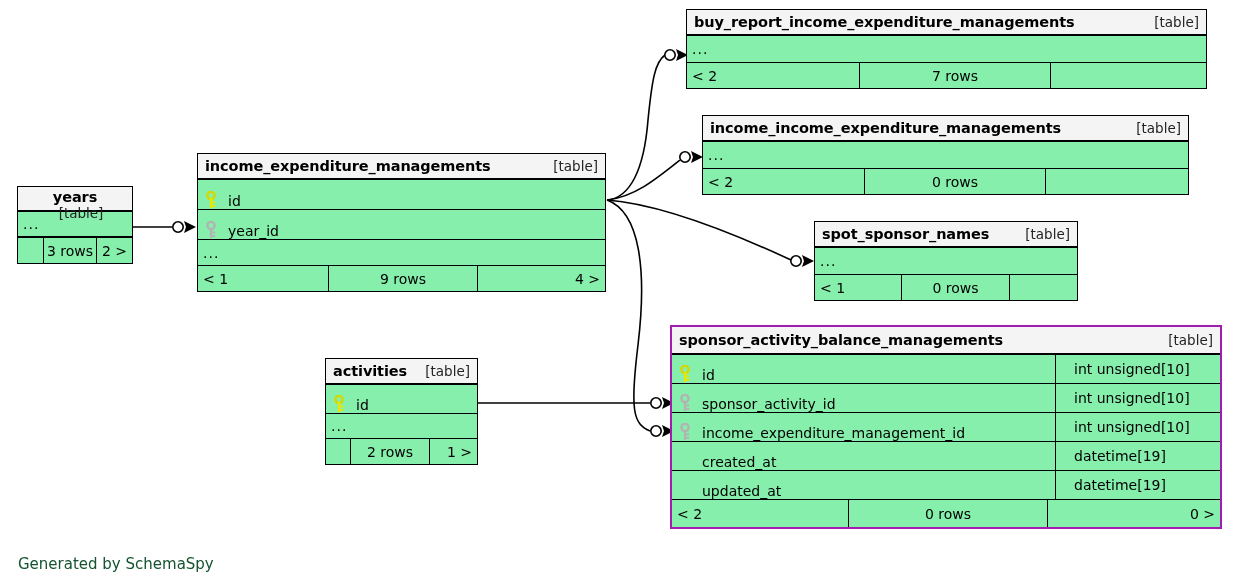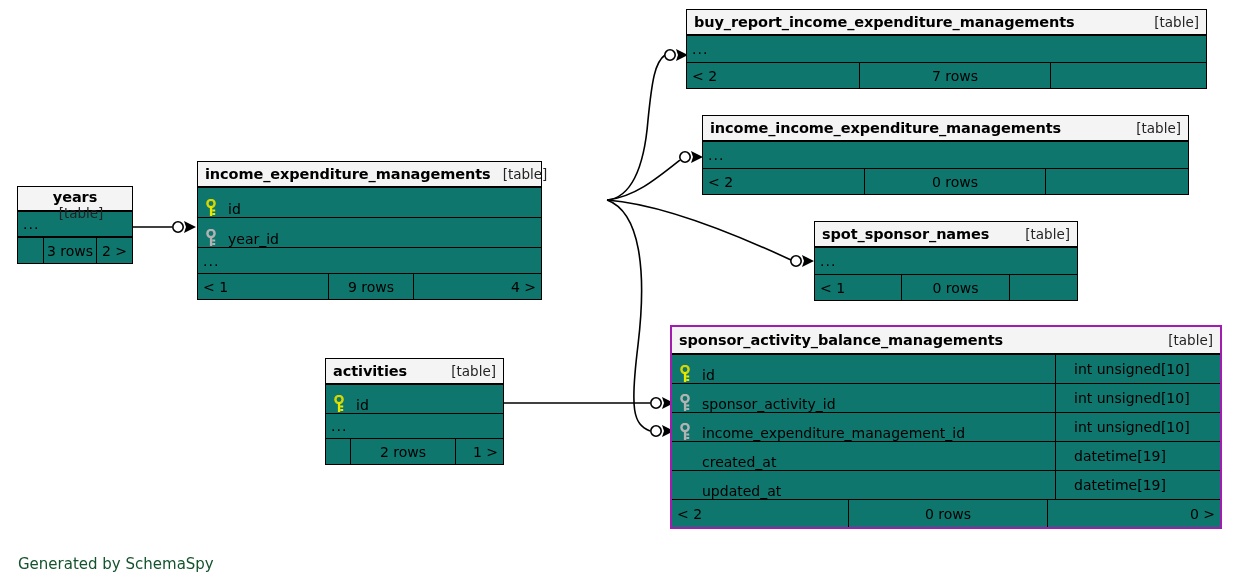--- a/index.html
+++ b/index.html
@@ -24,21 +24,21 @@
     left: 0;
     top: 0;
     width: 1239px;
     height: 587px;
     pointer-events: none;
   }
   
   .table-box {
     position: absolute;
     box-sizing: border-box;
-    background: #0f766e;
+    background: #86efac;
     border: 1px solid #000000;
     border-collapse: collapse;
   }
   .table-box.focus {
     border: 2px solid #a21caf;
   }
   .t-head {
     box-sizing: border-box;
     background: #f4f4f4;
     border-bottom: 2px solid #000000;
@@ -185,21 +185,21 @@
       <span class="t-tag">[table]</span>
     </div>
     <div class="ellipsis-row">...</div>
     <div class="t-foot">
       <div class="fc left" style="flex:0 0 25px;"></div>
       <div class="fc mid" style="flex:1 1 auto;">3 rows</div>
       <div class="fc right" style="flex:0 0 36px;">2 &gt;</div>
     </div>
   </div>
 
-  <div class="table-box" style="left:197px; top:161px; width:345px;">
+  <div class="table-box" style="left:197px; top:153px; width:409px;">
     <div class="t-head">
       <span class="t-name">income_expenditure_managements</span>
       <span class="t-tag">[table]</span>
     </div>
 
     <div class="t-row" style="height:30px;">
       <div class="col-name">
         <span class="keyicon">
           <svg width="14" height="18" viewBox="0 0 14 18">
             <circle cx="7" cy="4.5" r="3.6" fill="none" stroke="#d6d600" stroke-width="2.4"></circle>
@@ -267,21 +267,21 @@
       <span class="t-tag">[table]</span>
     </div>
     <div class="ellipsis-row thin" style="height:27px;">...</div>
     <div class="t-foot">
       <div class="fc left" style="flex:0 0 86px;">&lt; 1</div>
       <div class="fc mid" style="flex:1 1 auto;">0 rows</div>
       <div class="fc right" style="flex:0 0 68px;"></div>
     </div>
   </div>
 
-  <div class="table-box" style="left:325px; top:358px; width:179px;">
+  <div class="table-box" style="left:325px; top:358px; width:153px;">
     <div class="t-head" style="height:26px;">
       <span class="t-name">activities</span>
       <span class="t-tag">[table]</span>
     </div>
     <div class="t-row" style="height:29px;">
       <div class="col-name">
         <span class="keyicon">
           <svg width="14" height="18" viewBox="0 0 14 18">
             <circle cx="7" cy="4.5" r="3.6" fill="none" stroke="#d6d600" stroke-width="2.4"></circle>
             <rect x="5.9" y="7" width="2.3" height="10" fill="#e8e800"></rect>

